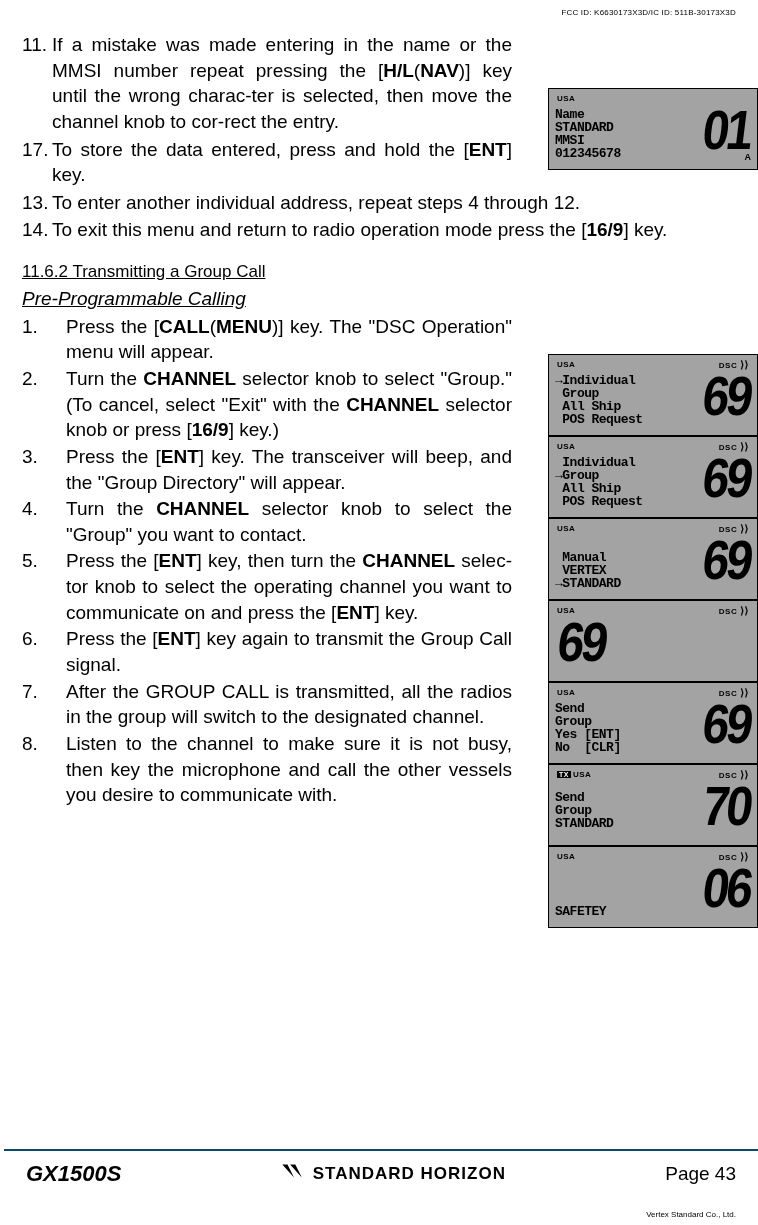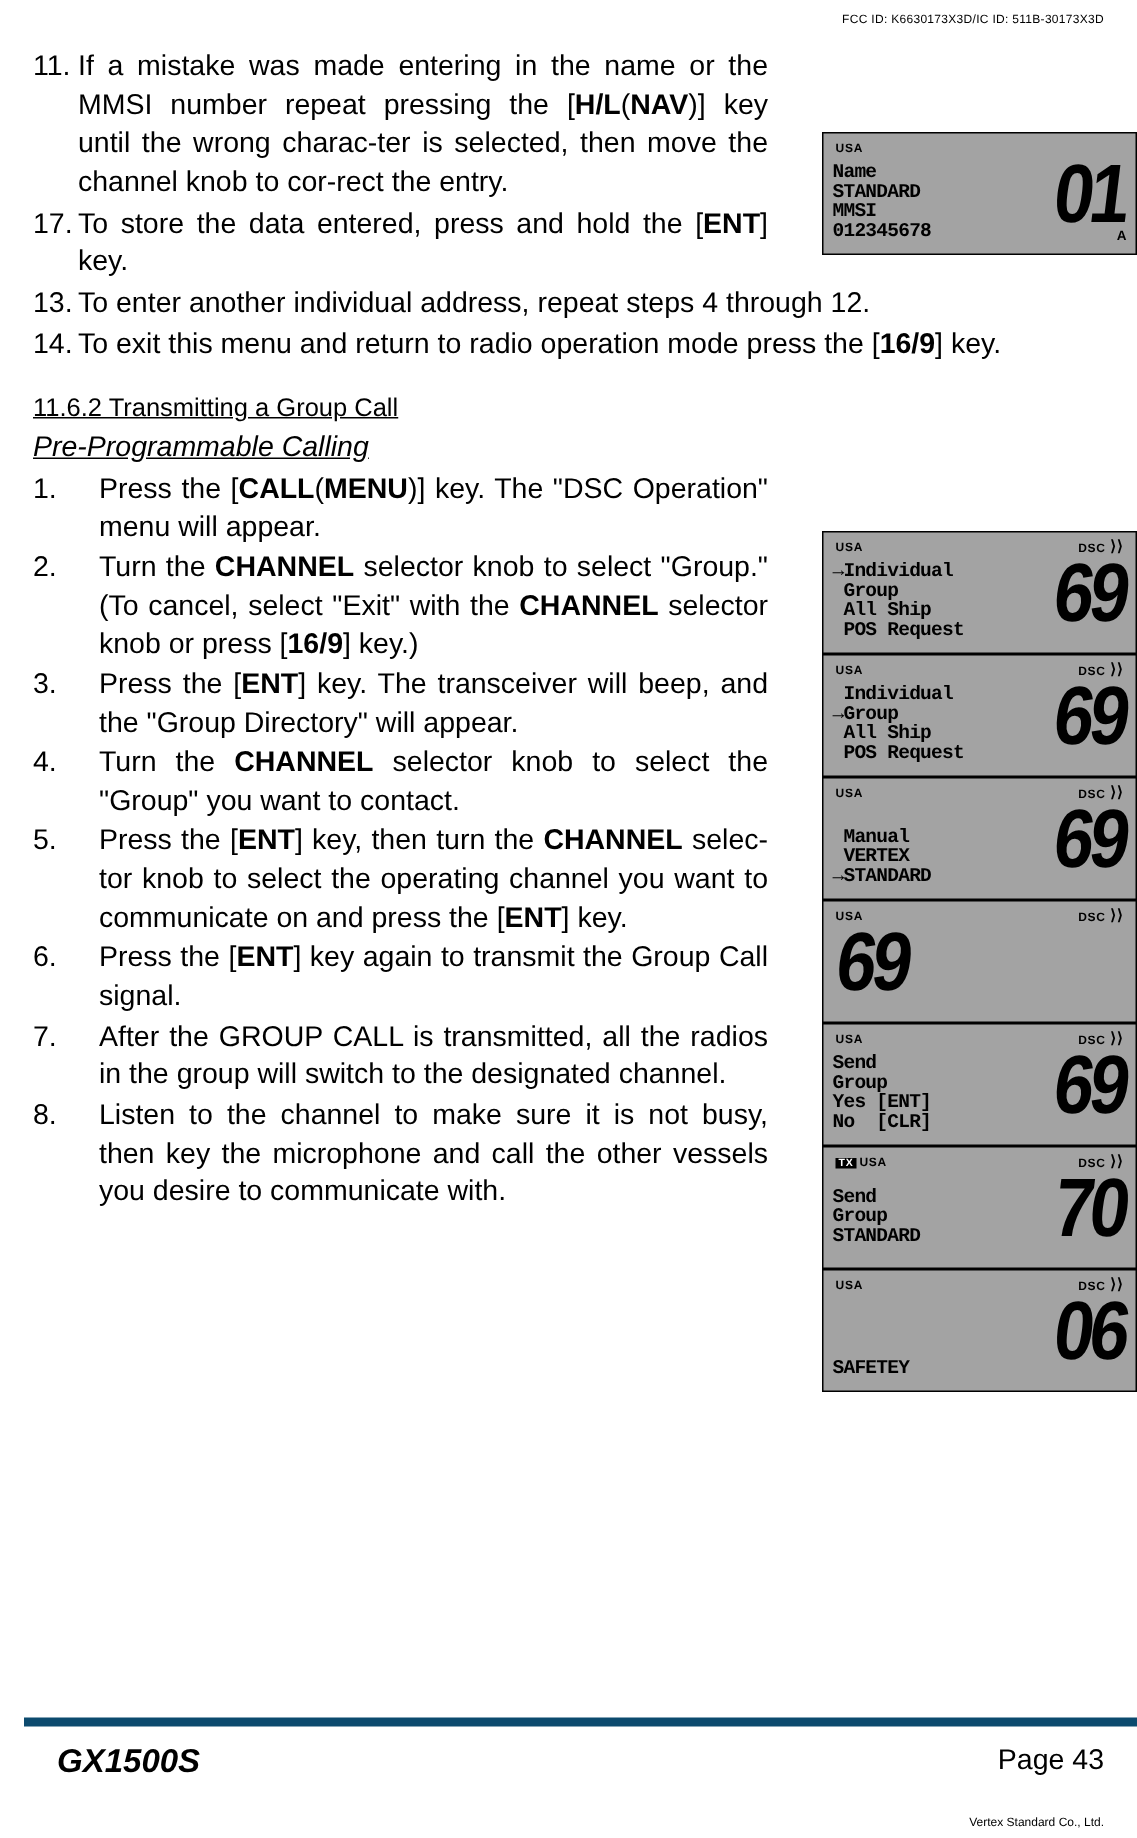--- a/index.html
+++ b/index.html
@@ -57,22 +57,22 @@
 
   .lcd-abs-top { position: absolute; top: 88px; right: 0; }
   .lcd-stack { position: absolute; top: 354px; right: 0; display: flex; flex-direction: column; }
 
   .narrow1 { padding-right: 224px; }
   .narrow2 { padding-right: 224px; }
 
   .footer {
     position: absolute;
     bottom: 36px;
-    left: 16px; right: 0;
-    border-top: 6px solid #0c4a6e;
+    left: 4px; right: 0;
+    border-top: 2px solid #0c4a6e;
     display: flex;
     align-items: center;
     justify-content: space-between;
     padding: 8px 22px 0 22px;
     font-size: 19px;
   }
   .footer-left { font-style: italic; font-weight: bold; font-size: 22px; }
   .footer-center { display:flex; align-items:center; gap:6px; }
   .logo-icon svg { width: 26px; height: 18px; }
   .brand { font-weight: 900; letter-spacing: 1px; font-size: 17px; }
@@ -265,16 +265,24 @@
 
 SAFETEY</div>
           <div class="lcd-big">06</div>
         </div>
       </div>
     </div>
 </div>
 
 <div class="footer">
   <div class="footer-left">GX1500S</div>
+  <div class="footer-center">
+    <span class="logo-icon">
+      <svg viewBox="0 0 40 24">
+          <path d="M2 2 L20 22 L10 2 Z M14 2 L32 22 L22 2 Z" fill="#000"></path>
+        </svg>
+    </span>
+    <span class="brand">STANDARD HORIZON</span>
+  </div>
   <div class="footer-right">Page 43</div>
 </div>
 
 <div class="vendor">Vertex Standard Co., Ltd.</div>
 
 </body></html>

